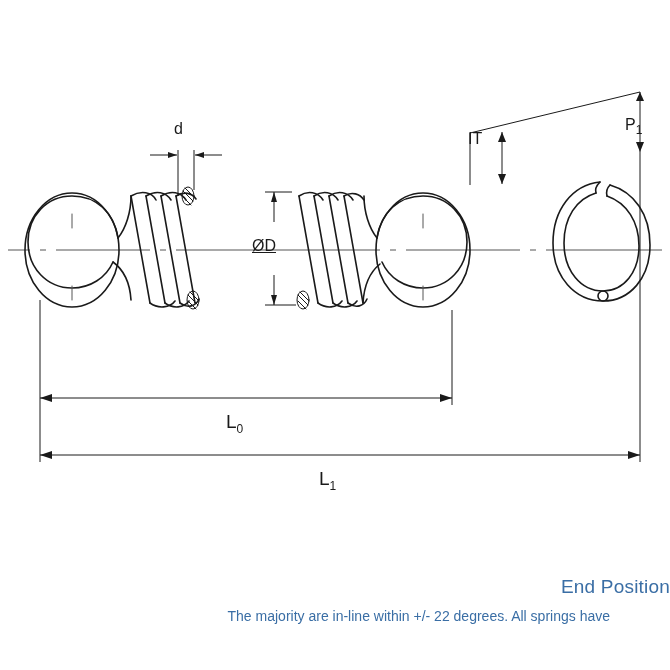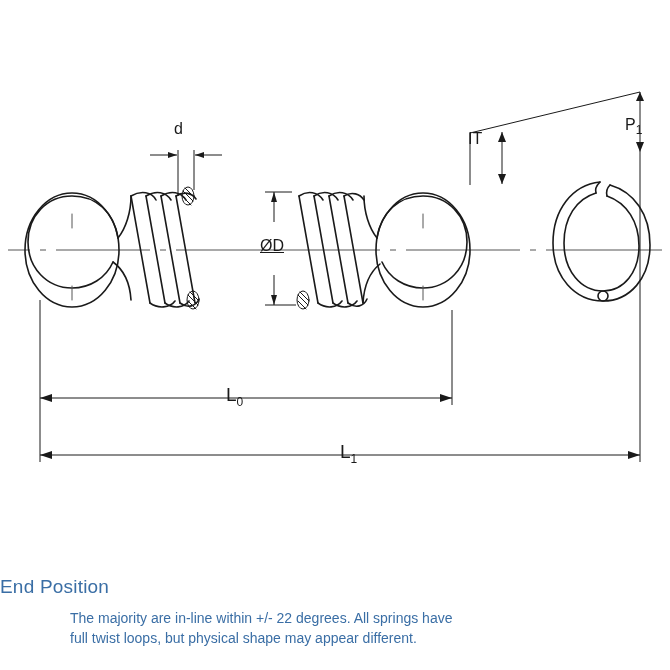--- a/index.html
+++ b/index.html
@@ -22,46 +22,47 @@
   #drawing {
     position: absolute;
     left: 0;
     top: 0;
   }
   .caption-block {
     position: absolute;
     left: 0;
     top: 576px;
     width: 670px;
-    text-align: left;
+    text-align: right;
   }
   .caption-title {
     font-size: 19px;
     color: #3a6ea5;
     letter-spacing: 0.2px;
     margin: 0 0 8px 0;
     font-family: "Liberation Sans", sans-serif;
   }
   .caption-body {
     font-size: 14px;
     color: #3a6ea5;
     line-height: 1.45;
-    margin: 10px;
+    margin: 0;
     padding: 0 60px;
     font-family: "Liberation Sans", sans-serif;
   }
   .dim-label {
     position: absolute;
     font-size: 16px;
     color: #1a1a1a;
     font-family: "Liberation Sans", sans-serif;
     white-space: nowrap;
   }
   .dim-label.big {
     font-size: 19px;
+    margin-top: 27px;
   }
   .sub {
     font-size: 12px;
     vertical-align: sub;
   }
 </style>
 </head>
 <body>
 
 <div id="stage">
@@ -217,31 +218,30 @@
       <path d="M 640 152 L 640 462"></path>
       <path d="M 40 455 L 640 455"></path>
       <polygon points="40,455 52,451 52,459" fill="#1a1a1a" stroke="none"></polygon>
       <polygon points="640,455 628,451 628,459" fill="#1a1a1a" stroke="none"></polygon>
     </g>
 
   </svg>
 
   <div class="dim-label" style="left:174px; top:120px;">d</div>
 
-  <div class="dim-label" style="left:260px; top:237px;text-decoration:underline;">ØD</div>
+  <div class="dim-label" style="left:252px; top:237px;text-decoration:underline;">ØD</div>
 
   <div class="dim-label" style="left:468px; top:130px;">IT</div>
 
   <div class="dim-label" style="left:625px; top:116px;"><span>P</span><span class="sub">1</span></div>
 
   <div class="dim-label big" style="left:226px; top:384px;"><span>L</span><span class="sub">0</span></div>
 
-  <div class="dim-label big" style="left:340px; top:441px;"><span>L</span><span class="sub">1</span></div>
+  <div class="dim-label big" style="left:319px; top:441px;"><span>L</span><span class="sub">1</span></div>
 
   <div class="caption-block">
     <p class="caption-title">End Position</p>
     <p class="caption-body">
       <span>The majority are in-line within +/- 22 degrees. All springs have</span><br>
-      <span>full twist loops, but physical shape may appear different.</span>
     </p>
   </div>
 
 </div>
 
 </body></html>

